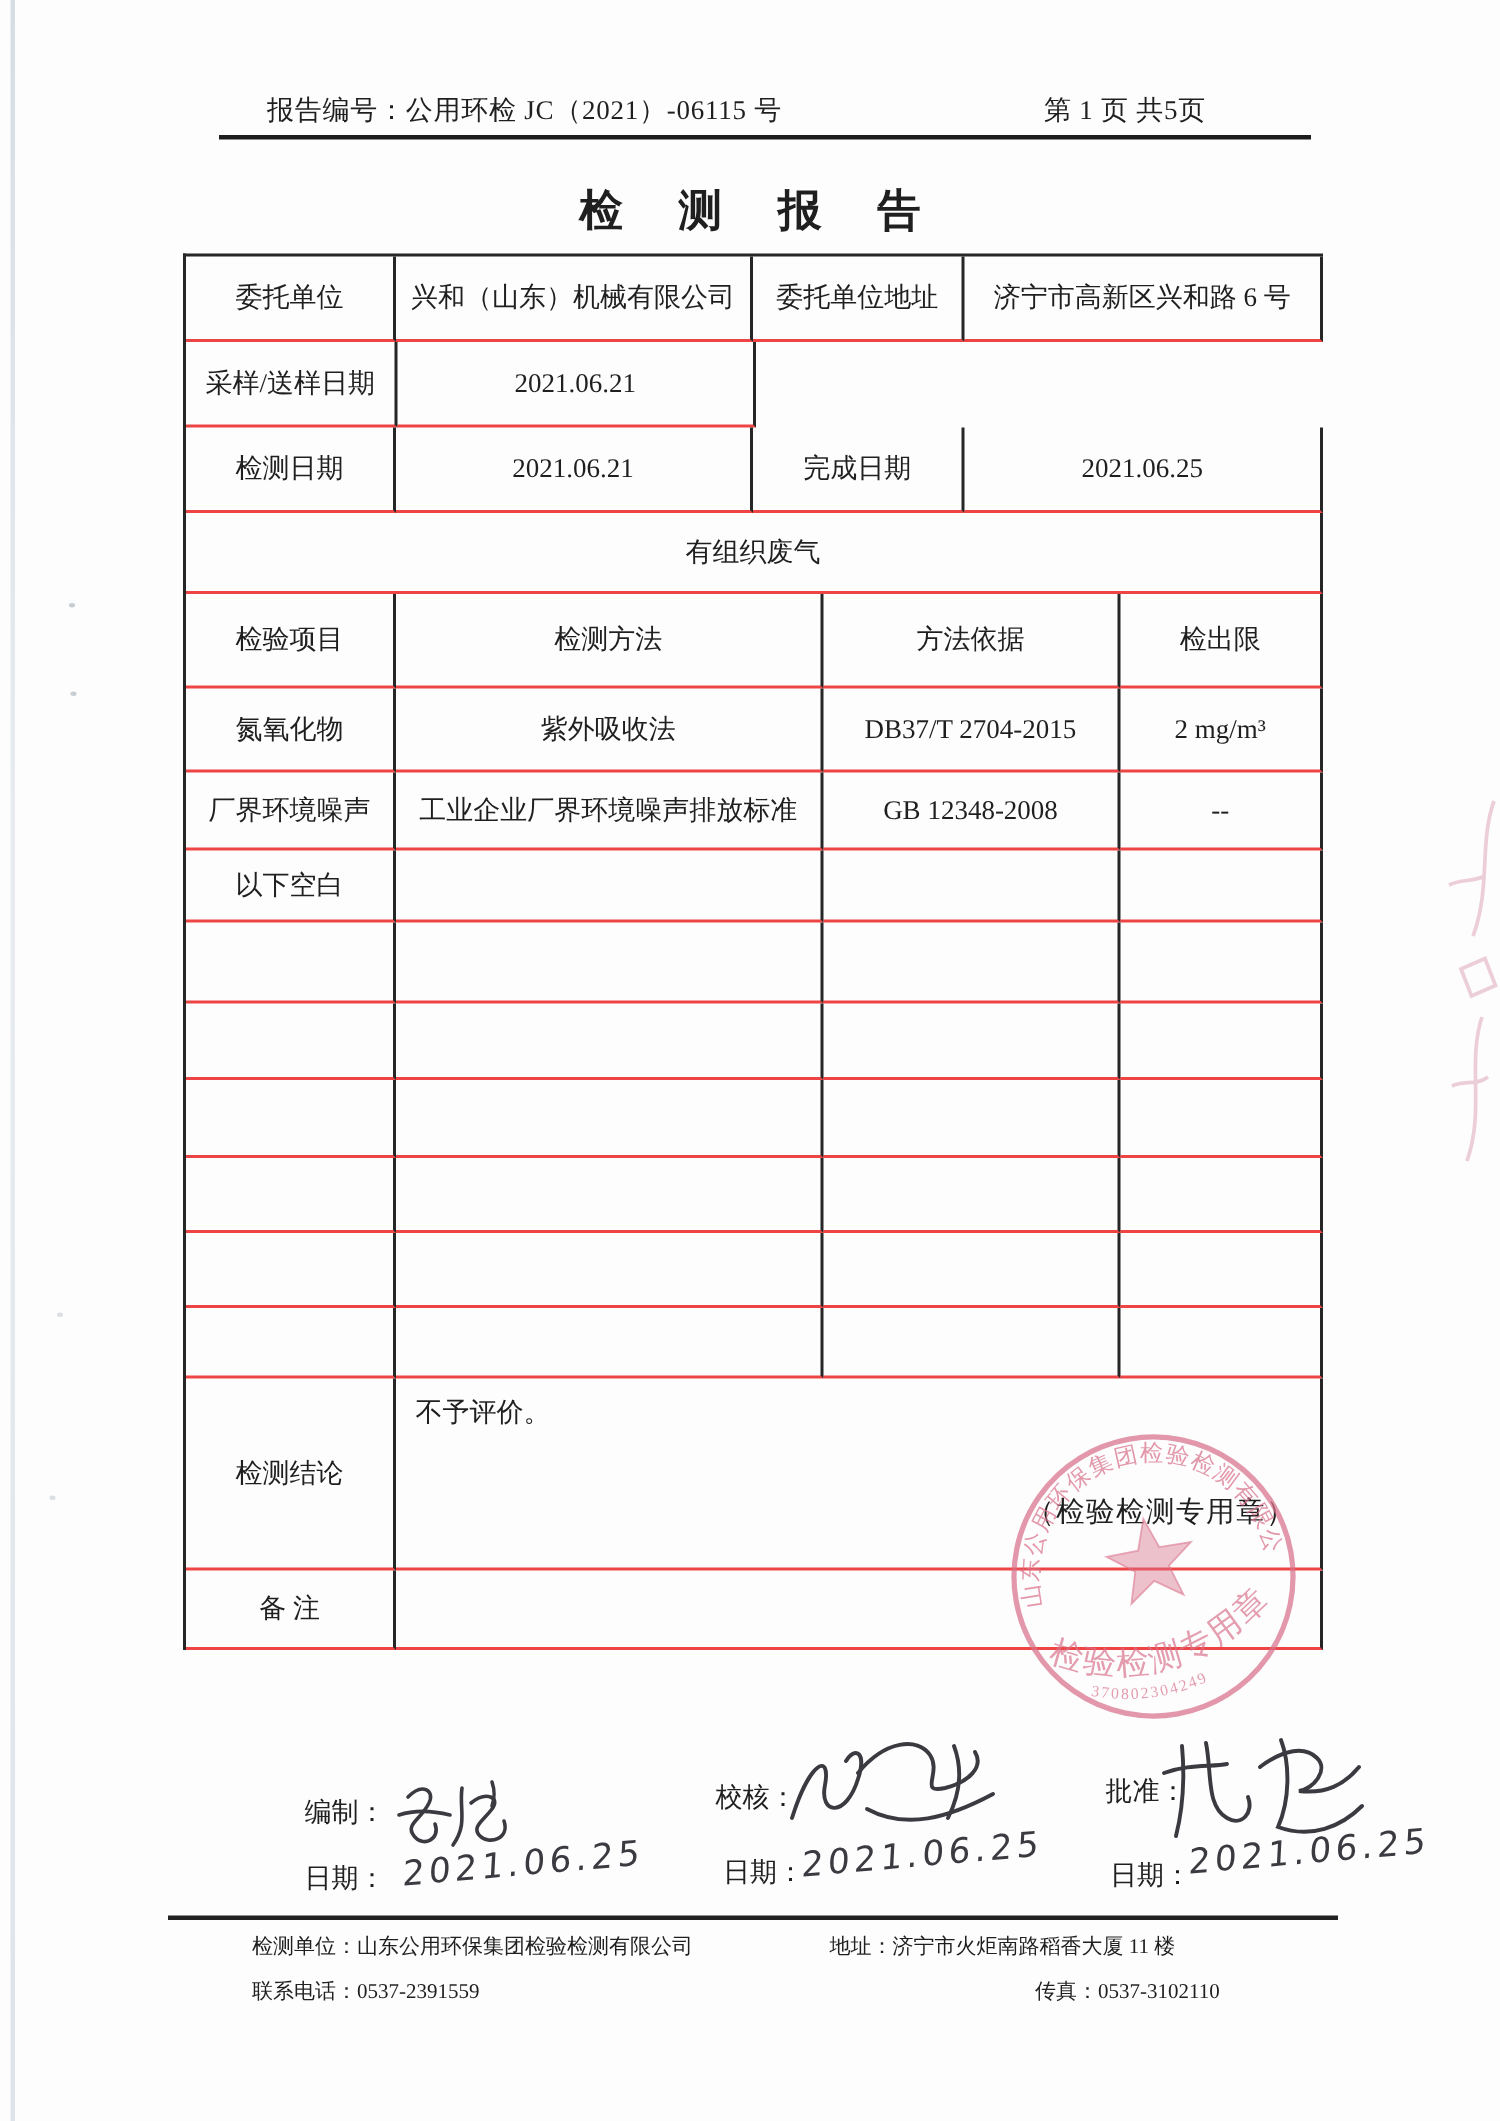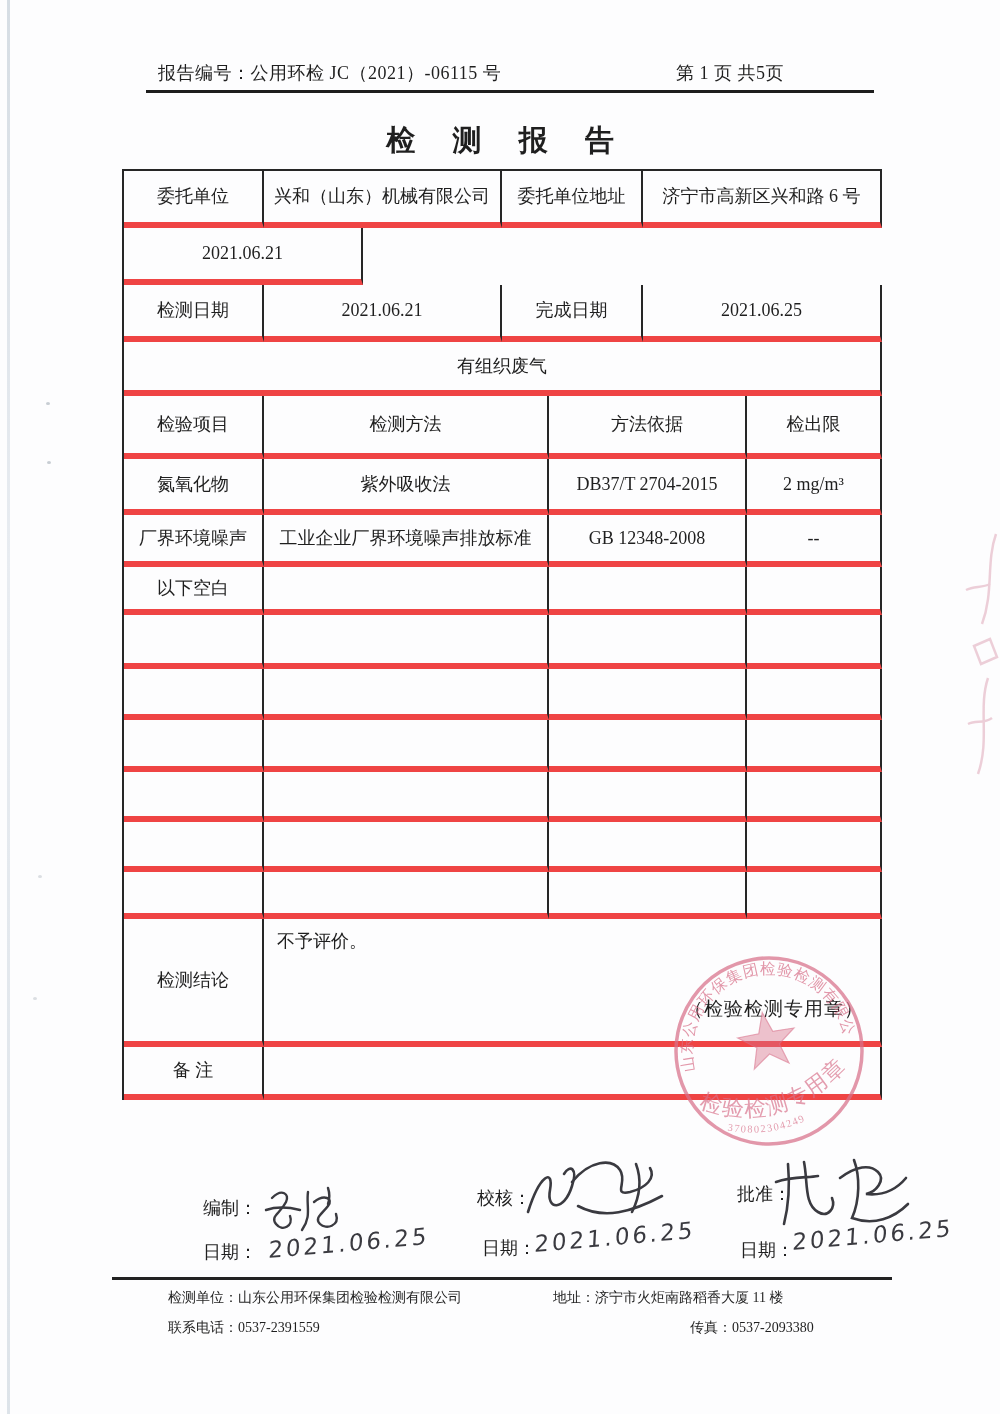--- a/index.html
+++ b/index.html
@@ -6,31 +6,31 @@
   html,body { background:#ffffff; }
   body { font-family:"Liberation Serif","DejaVu Serif",serif; color:#1f1f1f; }
   .page { position:relative; width:1000px; height:1414px; background:#fdfdfe; overflow:hidden; }
 
   
   .edge-line { position:absolute; left:7px; top:0; width:3px; height:1414px;
     background:linear-gradient(180deg,#ccd5dd,#e3e8ee 40%,#d5dde4); opacity:.8; }
   .speck { position:absolute; width:4px; height:3px; border-radius:50%; background:#b9c0c8; opacity:.8; }
 
   
-  .hdr-text { position:absolute; font-size:18px; letter-spacing:.5px; white-space:nowrap; }
+  .hdr-text { position:absolute; font-size:18px; letter-spacing:.5px; white-space:nowrap;margin-left:20px; }
   .hdr-rule { position:absolute; left:146px; top:90px; width:728px; height:3px; background:#1d1d1d; }
 
   .doc-title { position:absolute; left:0; top:121px; width:1000px; text-align:center;
     font-size:29px; font-weight:bold; letter-spacing:15px; padding-left:15px; }
 
   
   .report-table { position:absolute; left:122px; top:169px; width:760px;
     border-left:2px solid #262626; border-top:2px solid #262626; }
   .t-row { display:flex; }
-  .c { border-right:2px solid #262626; border-bottom:6px solid #ef4444;
+  .c { border-right:2px solid #262626; border-bottom:2px solid #ef4444;
     display:flex; align-items:center; justify-content:center; text-align:center;
     font-size:18px; line-height:1.25; padding:2px 4px; }
   .a1{width:140px}.a2{width:238px}.a3{width:141px}.a4{width:239px}
   .b1{width:140px}.b2{width:285px}.b3{width:198px}.b4{width:135px}
   .full{width:758px}
   .c1{width:140px}.c2{width:618px}
   .cell-rel { position:relative; display:block; padding:0; }
   .conclusion-text { position:absolute; left:13px; top:11px; font-size:18px; }
   .stamp-caption { position:absolute; right:16px; top:78px; font-size:19px; letter-spacing:1px;margin-left:40px; }
 
@@ -71,20 +71,21 @@
   <div class="report-table">
 
     <div class="t-row" style="height:57px">
       <div class="c a1">委托单位</div>
       <div class="c a2">兴和（山东）机械有限公司</div>
       <div class="c a3">委托单位地址</div>
       <div class="c a4">济宁市高新区兴和路 6 号</div>
     </div>
 
     <div class="t-row" style="height:57px">
+      <div class="c a3">采样/送样日期</div>
       <div class="c a4">2021.06.21</div>
     </div>
 
     <div class="t-row" style="height:57px">
       <div class="c a1">检测日期</div>
       <div class="c a2">2021.06.21</div>
       <div class="c a3">完成日期</div>
       <div class="c a4">2021.06.25</div>
     </div>
 
@@ -236,15 +237,15 @@
       <path d="M82,8 C88,24 88,48 80,66 C102,74 122,66 136,52"></path>
     </g>
   </svg>
   <span class="sig-label" style="left:740px;top:1238px">日期：</span>
   <span class="hand-date" style="left:792px;top:1222px">2021.06.25</span>
 
   <div class="foot-rule"></div>
   <div class="foot-text" style="left:168px;top:1289px">检测单位：山东公用环保集团检验检测有限公司</div>
   <div class="foot-text" style="left:553px;top:1289px">地址：济宁市火炬南路稻香大厦 11 楼</div>
   <div class="foot-text" style="left:168px;top:1319px">联系电话：0537-2391559</div>
-  <div class="foot-text" style="left:690px;top:1319px">传真：0537-2093380</div>
+  <div class="foot-text" style="left:690px;top:1319px">传真：0537-3102110</div>
 
 </div>
 
 </body></html>

